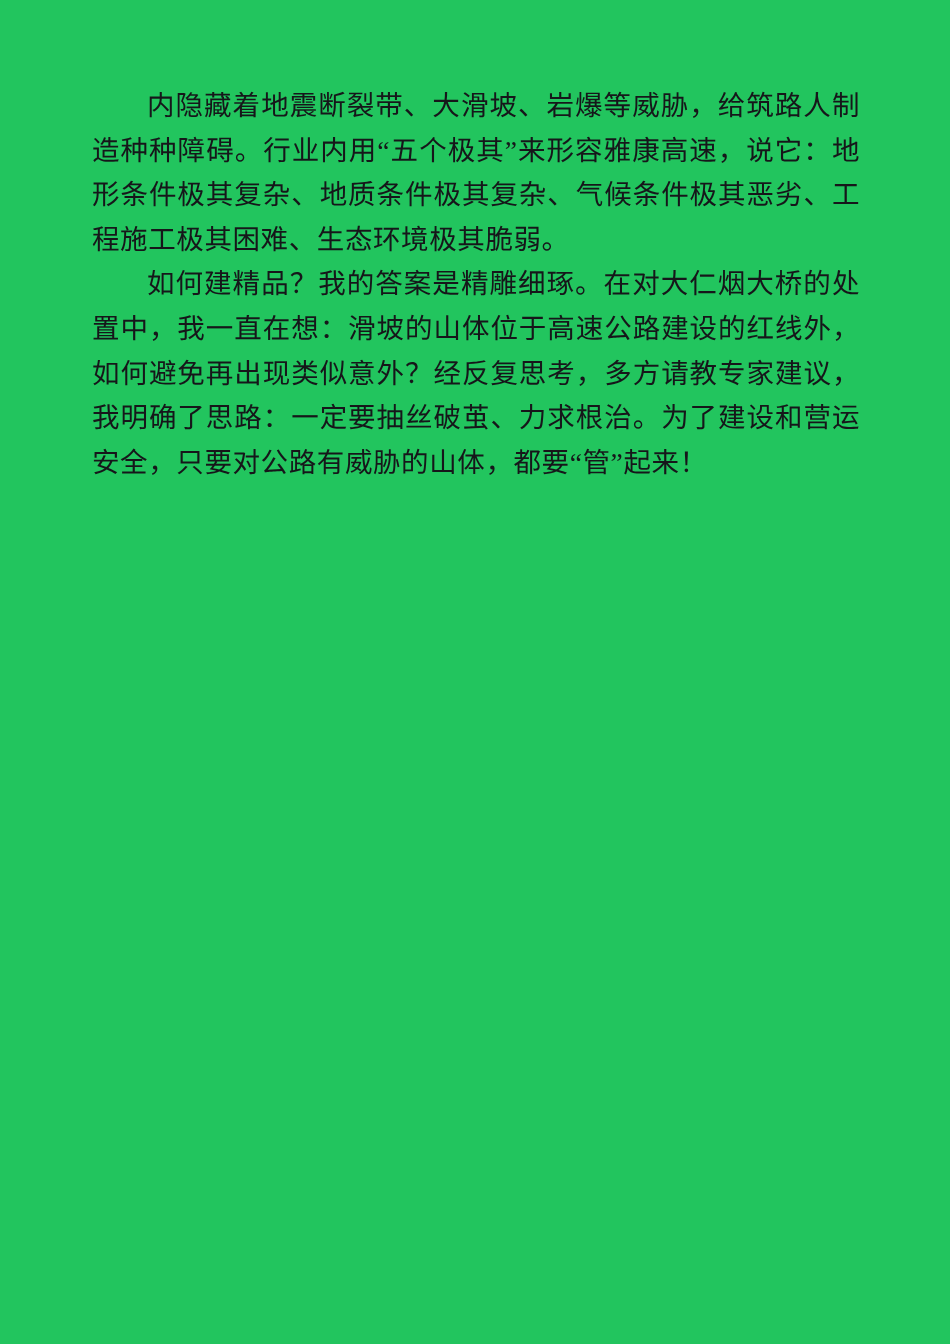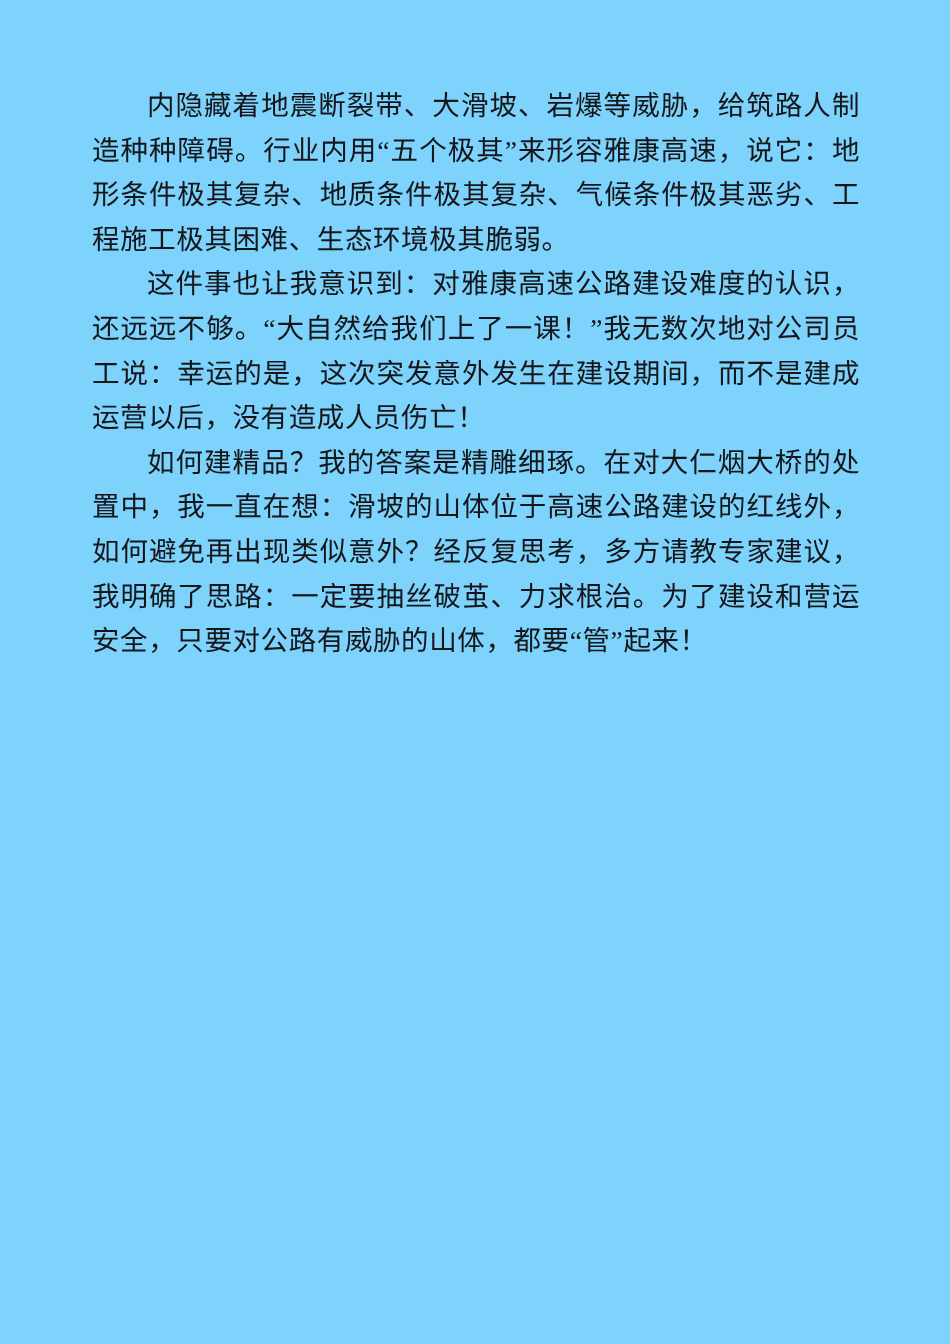--- a/index.html
+++ b/index.html
@@ -10,21 +10,21 @@
   }
 
   body {
     font-family: "Liberation Serif", "DejaVu Serif", serif;
   }
 
   .page {
     position: relative;
     width: 950px;
     height: 1344px;
-    background: #7dd3fc;
+    background: #22c55e;
     overflow: hidden;
     box-sizing: border-box;
   }
 
   .page-body {
     position: absolute;
     left: 92px;
     top: 84px;
     width: 768px;
   }
@@ -57,19 +57,18 @@
 <body>
 
 <div class="page">
   <div class="page-body">
 
     <p class="para continued">内隐藏着地震断裂带、大滑坡、岩爆等威胁，给筑路人制造种种障碍。行业内用“五个极其”来形容雅康高速，说它：地形条件极其复杂、地质条件极其复杂、气候条件极其恶劣、工程施工极其困难、生态环境极其脆弱。</p>
 
 
 
 
-    <p class="para">这件事也让我意识到：对雅康高速公路建设难度的认识，还远远不够。“大自然给我们上了一课！”我无数次地对公司员工说：幸运的是，这次突发意外发生在建设期间，而不是建成运营以后，没有造成人员伤亡！</p>
 
 
     <p class="para">如何建精品？我的答案是精雕细琢。在对大仁烟大桥的处置中，我一直在想：滑坡的山体位于高速公路建设的红线外，如何避免再出现类似意外？经反复思考，多方请教专家建议，我明确了思路：一定要抽丝破茧、力求根治。为了建设和营运安全，只要对公路有威胁的山体，都要“管”起来！</p>
 
   </div>
 </div>
 
 </body></html>

